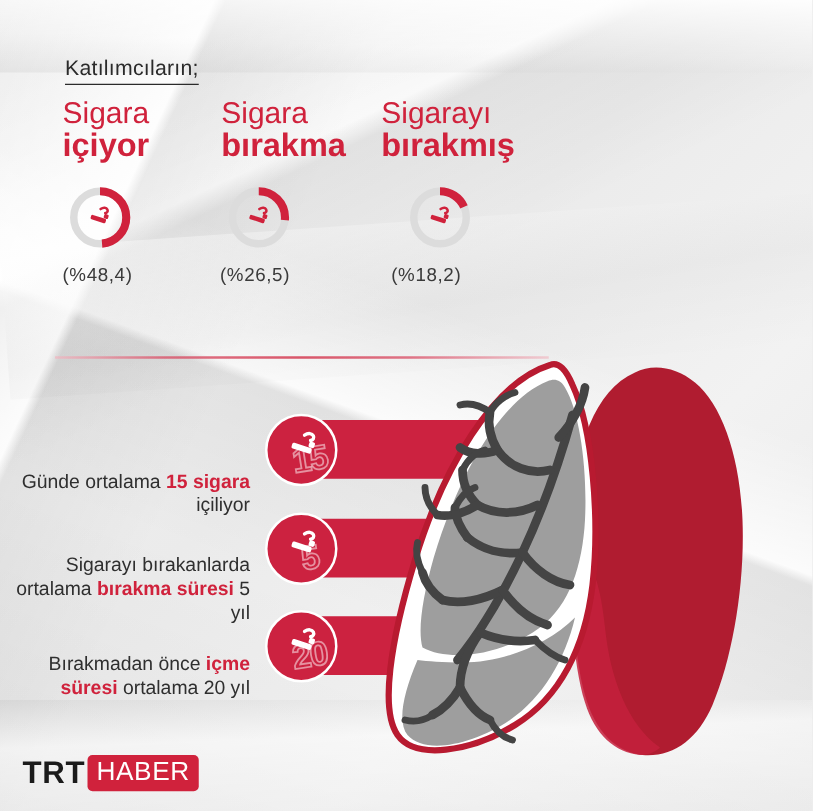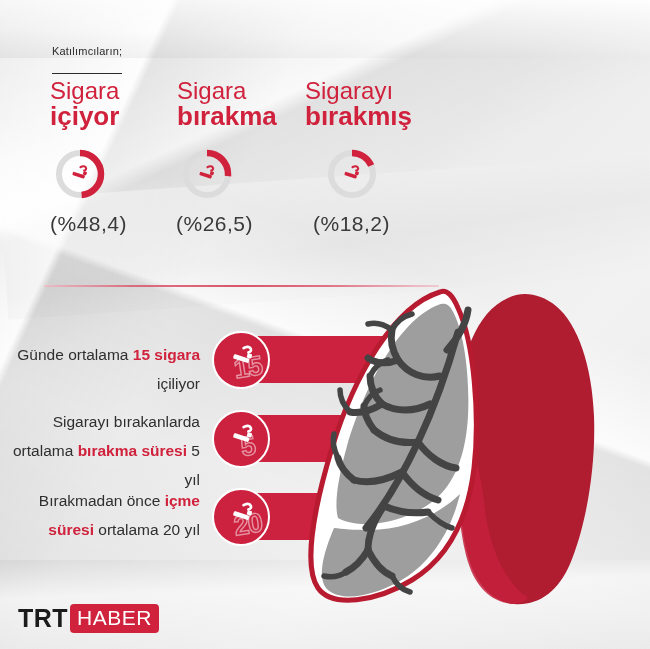--- a/index.html
+++ b/index.html
@@ -22,38 +22,38 @@
     pointer-events:none;}
   .fold{position:absolute;pointer-events:none;}
   .fold.f1{left:0;top:0;width:650px;height:58px;
     background:linear-gradient(182deg, rgba(255,255,255,.95) 0%, rgba(255,255,255,.2) 60%, rgba(0,0,0,.05) 100%);}
   .fold.f2{left:0;top:560px;width:650px;height:89px;
     background:linear-gradient(178deg, rgba(0,0,0,.045) 0%, rgba(255,255,255,.55) 35%, rgba(255,255,255,.15) 100%);}
   .fold.f3{left:0;top:200px;width:650px;height:120px;transform:rotate(-4deg);transform-origin:0 0;
     background:linear-gradient(175deg, rgba(255,255,255,.55) 0%, rgba(0,0,0,.03) 55%, rgba(255,255,255,0) 100%);opacity:.8;}
 
   
-  .kat{position:absolute;left:52px;top:45px;font-size:11px;color:#2b2b2b;
-    letter-spacing:.2px;border-bottom:1.6px solid #2b2b2b;padding-bottom:16px;}
+  .kat{position:absolute;left:52px;top:45px;font-size:17px;color:#2b2b2b;
+    letter-spacing:.2px;border-bottom:1.6px solid #2b2b2b;padding-bottom:2px;}
 
   .cols{position:absolute;left:0;top:78px;width:650px;}
   .col{position:absolute;top:0;text-align:left;}
   .col.c1{left:50px;} .col.c2{left:177px;} .col.c3{left:305px;}
   .cl1{font-size:24px;color:#d0223c;line-height:25px;white-space:nowrap;}
   .cl2{font-size:26px;color:#d0223c;font-weight:bold;line-height:26px;white-space:nowrap;}
 
   
   .gauge{position:absolute;width:54px;height:54px;}
   .gauge.g1{left:53px;top:147px;}
   .gauge.g2{left:180px;top:147px;}
   .gauge.g3{left:325px;top:147px;}
   .gauge svg{display:block;}
   .cig-in{position:absolute;inset:0;display:flex;align-items:center;justify-content:center;}
 
-  .pct{position:absolute;font-size:21px;color:#3a3a3a;letter-spacing:.5px;white-space:nowrap;}
+  .pct{position:absolute;font-size:15px;color:#3a3a3a;letter-spacing:.5px;white-space:nowrap;}
   .pct.p1{left:50px;top:212px;}
   .pct.p2{left:176px;top:212px;text-align:right;}
   .pct.p3{left:313px;top:212px;}
 
   
   .divider{position:absolute;left:44px;top:285px;width:395px;height:2px;
     background:linear-gradient(90deg,#f0b8c2 0%,#d94a62 22%,#d0223c 50%,#d94a62 72%,#f0c0c8 100%);
     opacity:.75;}
 
   
@@ -70,21 +70,21 @@
   .badge.n1{left:212px;top:331px;}
   .badge.n2{left:212px;top:410px;}
   .badge.n3{left:212px;top:488px;}
   .badge .num{position:absolute;left:0;top:0;width:58px;height:58px;
     display:flex;align-items:center;justify-content:center;
     font-size:27px;font-weight:bold;color:transparent;
     -webkit-text-stroke:1.4px rgba(255,255,255,.5);
     transform:rotate(-9deg) translate(4px,6px);letter-spacing:-1px;}
   .badge .cigwrap{position:absolute;left:12px;top:11px;}
 
-  .lbl{position:absolute;text-align:right;font-size:15.5px;line-height:29px;color:#2f2f2f;}
+  .lbl{position:absolute;text-align:right;font-size:15.5px;line-height:19px;color:#2f2f2f;margin-top:36px;}
   .lbl.l1{left:10px;top:340px;width:190px;}
   .lbl.l2{left:10px;top:407px;width:190px;}
   .lbl.l3{left:10px;top:486px;width:190px;}
   .lbl b{color:#d0223c;font-weight:bold;}
 
   
   .logo{position:absolute;left:18px;top:604px;display:flex;align-items:center;}
   .logo .trt{font-size:25px;font-weight:bold;color:#1b1b1b;letter-spacing:.5px;}
   .logo .haber{font-size:21px;font-weight:normal;color:#ffffff;background:#d0223c;
     border-radius:4px;padding:2px 7px 3px 7px;letter-spacing:.5px;margin-left:2px;}

